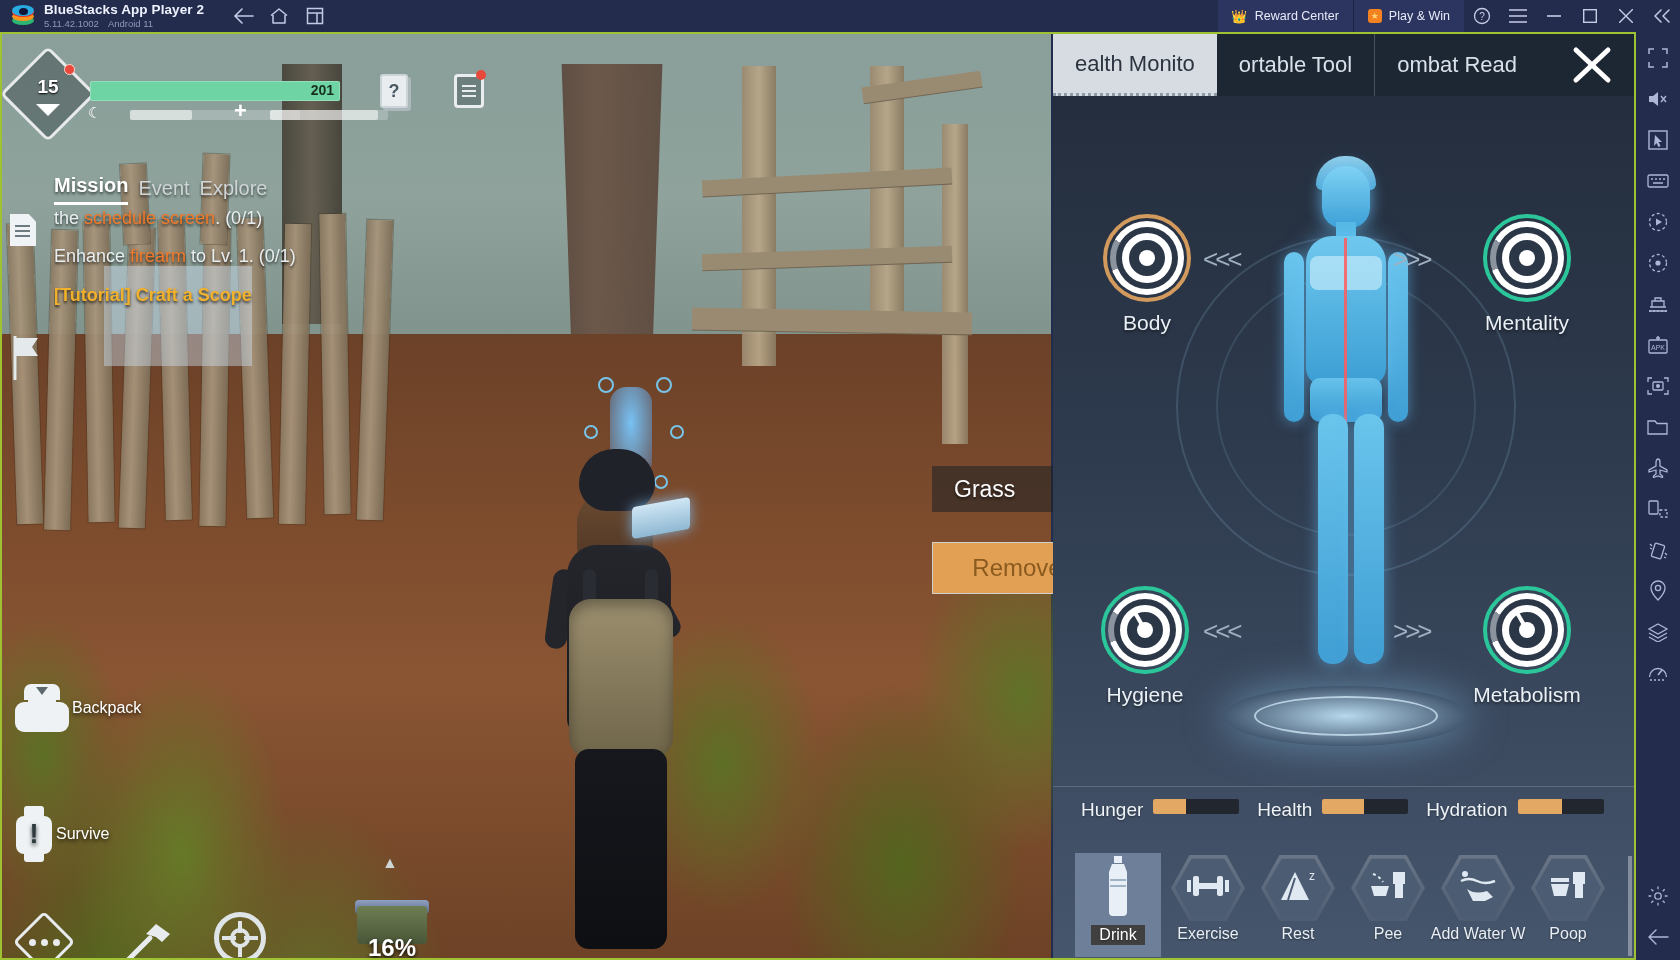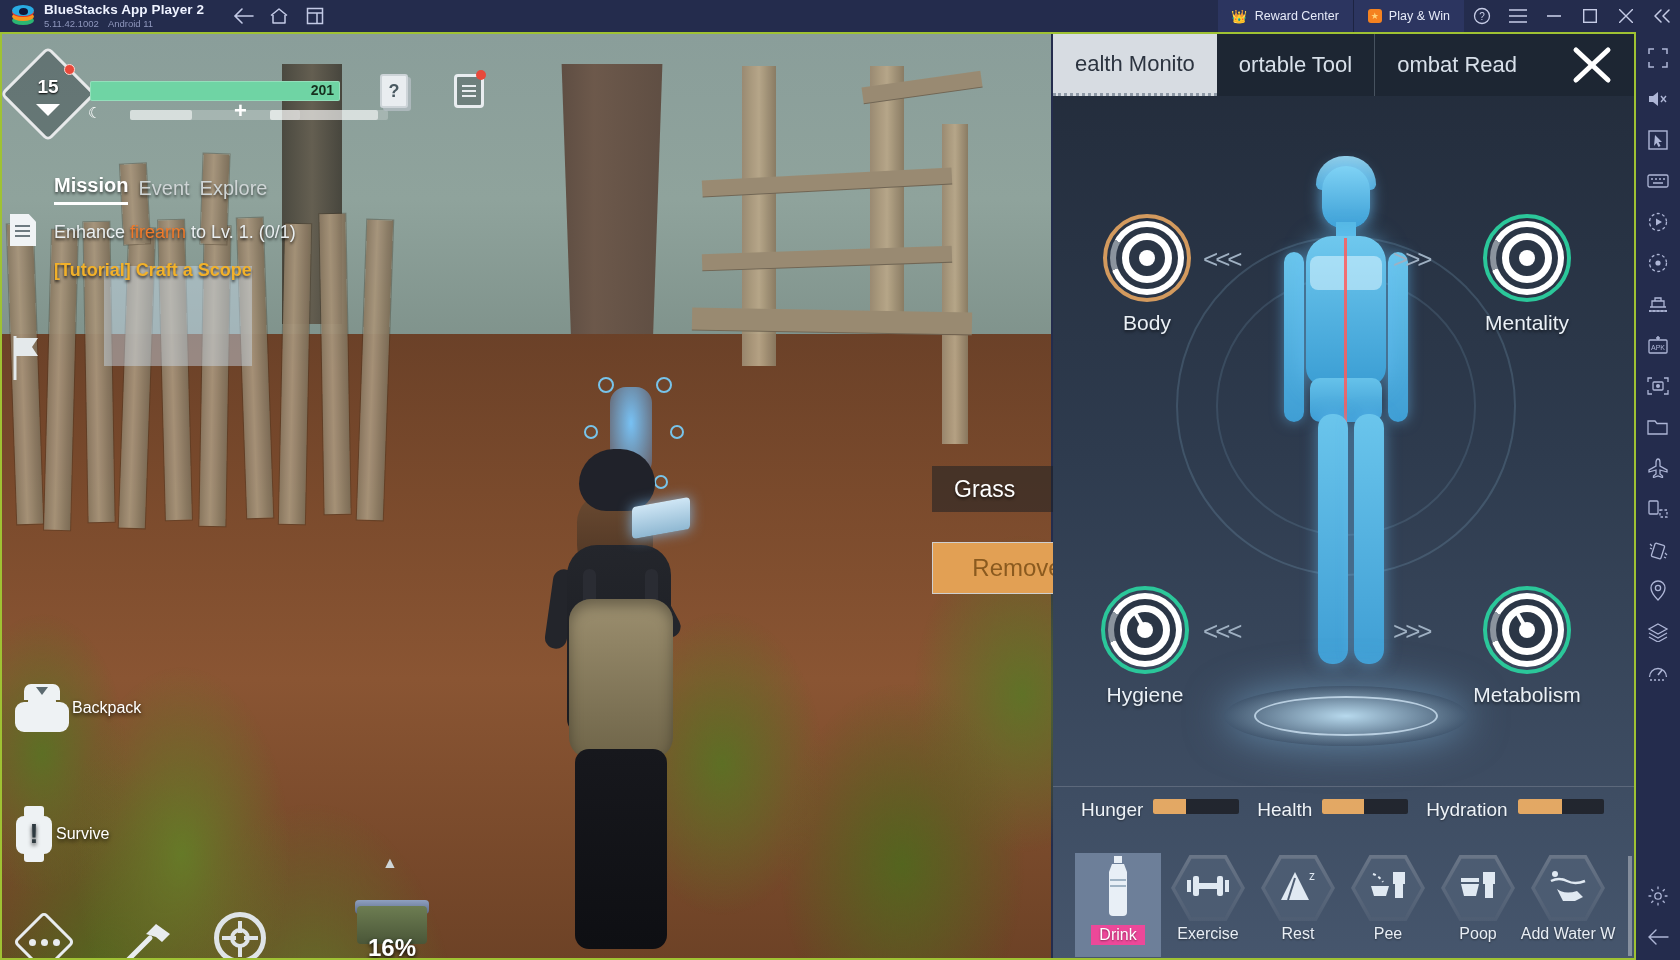--- a/index.html
+++ b/index.html
@@ -260,21 +260,21 @@
   .act.sel { background:#6d7f99; }
   .hexw { width:74px; height:70px; display:flex; align-items:center; justify-content:center; position:relative;}
   .hexw .hxb { position:absolute; inset:0;
     background:linear-gradient(rgba(255,255,255,.22),rgba(255,255,255,.05));
     clip-path:polygon(25% 3%,75% 3%,100% 50%,75% 97%,25% 97%,0 50%);}
   .hexw .hxi { position:absolute; inset:4px; background:#4c5c72;
     clip-path:polygon(25% 3%,75% 3%,100% 50%,75% 97%,25% 97%,0 50%);}
   .act .glyph { position:relative; z-index:3; color:#e6edf5; }
   .act .nm { font-size:16px; color:#e8eef5; margin-top:2px; white-space:nowrap;
     text-shadow:0 1px 2px rgba(0,0,0,.45);}
-  .act.sel .nm { background:#ec4899; padding:1px 8px; color:#fff; }
+  .act.sel .nm { background:#404040; padding:1px 8px; color:#fff; }
   .act-scroll { position:absolute; right:6px; bottom:6px; width:4px; height:100px;
     background:rgba(255,255,255,.35);}
 
   
   #sidebar { position:absolute; right:0; top:32px; width:44px; height:928px;
     background:#242c4d; display:flex; flex-direction:column; align-items:center;
     padding-top:8px; }
   .sb { width:36px; height:36px; display:flex; align-items:center; justify-content:center;
     color:#aeb6d6; margin-bottom:5px; }
   .sb svg { display:block; }
@@ -437,20 +437,23 @@
     <div class="ic-quest"></div>
     <div class="quest-dot"></div>
 
     <div class="mission-tabs">
       <div class="mtab active">Mission</div>
       <div class="mtab">Event</div>
       <div class="mtab">Explore</div>
     </div>
     <div class="mission-hl"></div>
     <div class="mission-list">
+      <div class="m-line">
+        <span class="m-white">the </span><span class="m-orange">schedule screen</span><span class="m-white">. (0/1)</span>
+      </div>
       <div class="m-line m-block">
         <span class="m-white">Enhance </span><span class="m-orange">firearm</span><span class="m-white"> to Lv. 1. (0/1)</span>
       </div>
       <div class="m-line m-yellow m-block">[Tutorial] Craft a Scope</div>
     </div>
     <div class="ic-doc"></div>
     <div class="ic-flag">
       <svg width="34" height="46" viewBox="0 0 34 46">
           <path d="M5 2v44" stroke="currentColor" stroke-width="3"></path>
           <path d="M6 4h22l-6 9 6 9H6z" fill="currentColor"></path>
@@ -660,44 +663,44 @@
               </svg>
           </span>
         </div>
         <div class="nm">Pee</div>
       </div>
       <div class="act">
         <div class="hexw">
             <div class="hxb"></div>
             <div class="hxi"></div>
           <span class="glyph">
+            <svg width="42" height="34" viewBox="0 0 42 34">
+                <circle cx="8" cy="5" r="3" fill="#e0e9f2"></circle>
+                <path d="M4 12q8-4 16 0t18 0" stroke="#e0e9f2" stroke-width="2.5" fill="none"></path>
+                <path d="M10 20q8 6 20 2l6 6-8 4H16z" fill="#e0e9f2"></path>
+              </svg>
+          </span>
+        </div>
+        <div class="nm">Add Water W</div>
+      </div>
+      <div class="act">
+        <div class="hexw">
+            <div class="hxb"></div>
+            <div class="hxi"></div>
+          <span class="glyph">
             <svg width="42" height="36" viewBox="0 0 42 36">
                 <rect x="26" y="4" width="12" height="12" fill="#e0e9f2"></rect>
                 <rect x="28" y="16" width="8" height="14" fill="#e0e9f2"></rect>
                 <path d="M4 16h18l-3 12H7z" fill="#e0e9f2"></path>
                 <rect x="4" y="10" width="18" height="4" fill="#e0e9f2"></rect>
               </svg>
           </span>
         </div>
         <div class="nm">Poop</div>
       </div>
-      <div class="act">
-        <div class="hexw">
-            <div class="hxb"></div>
-            <div class="hxi"></div>
-          <span class="glyph">
-            <svg width="42" height="34" viewBox="0 0 42 34">
-                <circle cx="8" cy="5" r="3" fill="#e0e9f2"></circle>
-                <path d="M4 12q8-4 16 0t18 0" stroke="#e0e9f2" stroke-width="2.5" fill="none"></path>
-                <path d="M10 20q8 6 20 2l6 6-8 4H16z" fill="#e0e9f2"></path>
-              </svg>
-          </span>
-        </div>
-        <div class="nm">Add Water W</div>
-      </div>
       <div class="act-scroll"></div>
     </div>
   </div>
 </div>
 
 <div id="sidebar">
   <div class="sb">
     <svg width="20" height="20" viewBox="0 0 20 20" fill="none" stroke="currentColor" stroke-width="1.5">
         <path d="M1 6V1h5M14 1h5v5M19 14v5h-5M6 19H1v-5"></path>
       </svg>

